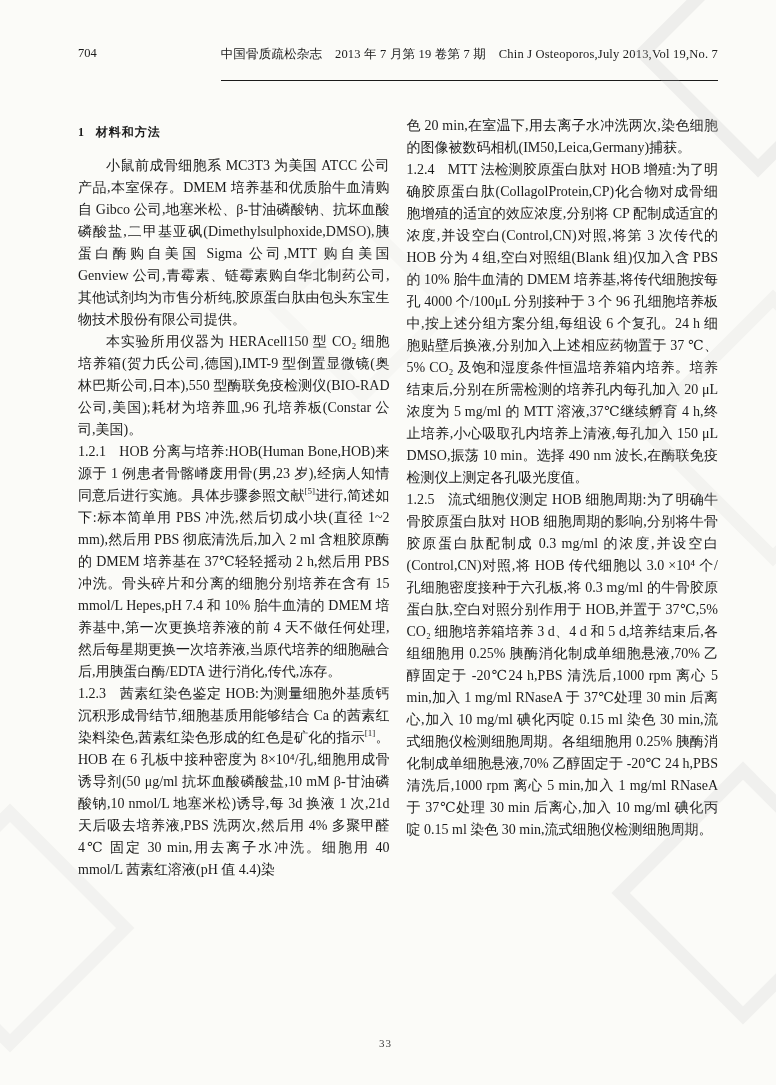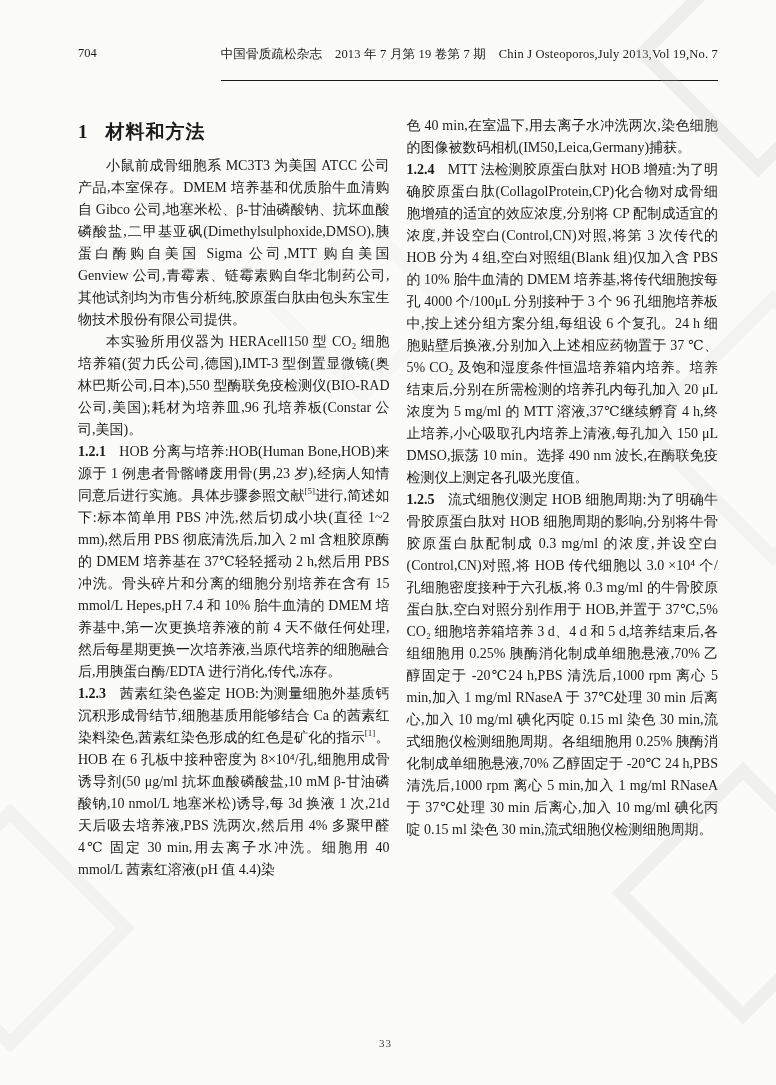--- a/index.html
+++ b/index.html
@@ -9,27 +9,27 @@
     font-family:"Liberation Serif","DejaVu Serif",serif;
   }
   .page{position:absolute;inset:0;padding:46px 58px 0 78px;box-sizing:border-box;}
   
   .header{display:flex;justify-content:space-between;align-items:flex-start;font-size:12.5px;white-space:nowrap;}
   .pagenum{padding-bottom:3px;}
   .journal{border-bottom:1.2px solid #1b1b1b;padding-bottom:17px;letter-spacing:.2px;}
   
   .columns{display:flex;gap:17px;margin-top:34px;}
   .col{width:311.5px;text-align:justify;font-size:14px;line-height:22px;}
-  h1.sec{font-size:19px;font-weight:bold;margin:6px 0 12px;letter-spacing:1px;}
+  h1.sec{font-size:12px;font-weight:bold;margin:6px 0 12px;letter-spacing:1px;}
   h2.sub{font-size:14.5px;font-weight:bold;margin:2px 0 6px;}
   .hnum{margin-right:.9em;}
   .col p{margin:0;}
   p.indent{text-indent:2em;font-family:Liberation Serif, serif;}
   p.flush{text-indent:0;}
-  .pnum-label{font-weight:bold;margin-right:.95em;}
+  .pnum-label{font-weight:normal;margin-right:.95em;}
   sup.ref{font-size:9px;line-height:0;vertical-align:super;}
   
   .footer-num{position:absolute;left:379px;top:1037px;font-size:11px;color:#3d3d3d;letter-spacing:1px;}
   
   .wm{position:absolute;border:13px solid #bdbdbd;opacity:.20;transform:rotate(45deg);pointer-events:none;}
   .wm1{width:150px;height:150px;right:-70px;top:-35px;}
   .wm2{width:170px;height:170px;right:-95px;top:330px;opacity:.12;}
   .wm3{width:150px;height:150px;left:-78px;top:840px;opacity:.14;}
   .wm4{width:160px;height:160px;right:-60px;top:800px;opacity:.16;}
   .wm5{width:110px;height:110px;left:295px;top:240px;opacity:.07;}
@@ -44,31 +44,31 @@
     <span class="journal">中国骨质疏松杂志　2013 年 7 月第 19 卷第 7 期　Chin J Osteoporos,July 2013,Vol 19,No. 7</span>
   </div>
 
   <div class="columns">
 
     <div class="col">
       <h1 class="sec"><span class="hnum">1</span><span>材料和方法</span></h1>
 
 
       <p class="indent">小鼠前成骨细胞系 MC3T3 为美国 ATCC 公司产品,本室保存。DMEM 培养基和优质胎牛血清购自 Gibco 公司,地塞米松、β-甘油磷酸钠、抗坏血酸磷酸盐,二甲基亚砜(Dimethylsulphoxide,DMSO),胰蛋白酶购自美国 Sigma 公司,MTT 购自美国 Genview 公司,青霉素、链霉素购自华北制药公司,其他试剂均为市售分析纯,胶原蛋白肽由包头东宝生物技术股份有限公司提供。</p>
-      <p class="indent">本实验所用仪器为 HERAcell150 型 CO₂ 细胞培养箱(贺力氏公司,德国),IMT-3 型倒置显微镜(奥林巴斯公司,日本),550 型酶联免疫检测仪(BIO-RAD 公司,美国);耗材为培养皿,96 孔培养板(Constar 公司,美国)。</p>
+      <p class="indent">本实验所用仪器为 HERAcell150 型 CO₂ 细胞培养箱(贺力氏公司,德国),IMT-9 型倒置显微镜(奥林巴斯公司,日本),550 型酶联免疫检测仪(BIO-RAD 公司,美国);耗材为培养皿,96 孔培养板(Constar 公司,美国)。</p>
 
 
       <p class="flush"><span class="pnum-label">1.2.1</span><span>HOB 分离与培养:HOB(Human Bone,HOB)来源于 1 例患者骨髂嵴废用骨(男,23 岁),经病人知情同意后进行实施。具体步骤参照文献</span><sup class="ref">[5]</sup><span>进行,简述如下:标本简单用 PBS 冲洗,然后切成小块(直径 1~2 mm),然后用 PBS 彻底清洗后,加入 2 ml 含粗胶原酶的 DMEM 培养基在 37℃轻轻摇动 2 h,然后用 PBS 冲洗。骨头碎片和分离的细胞分别培养在含有 15 mmol/L Hepes,pH 7.4 和 10% 胎牛血清的 DMEM 培养基中,第一次更换培养液的前 4 天不做任何处理,然后每星期更换一次培养液,当原代培养的细胞融合后,用胰蛋白酶/EDTA 进行消化,传代,冻存。</span></p>
 
 
       <p class="flush"><span class="pnum-label">1.2.3</span><span>茜素红染色鉴定 HOB:为测量细胞外基质钙沉积形成骨结节,细胞基质用能够结合 Ca 的茜素红染料染色,茜素红染色形成的红色是矿化的指示</span><sup class="ref">[1]</sup><span>。HOB 在 6 孔板中接种密度为 8×10⁴/孔,细胞用成骨诱导剂(50 μg/ml 抗坏血酸磷酸盐,10 mM β-甘油磷酸钠,10 nmol/L 地塞米松)诱导,每 3d 换液 1 次,21d 天后吸去培养液,PBS 洗两次,然后用 4% 多聚甲醛 4℃ 固定 30 min,用去离子水冲洗。细胞用 40 mmol/L 茜素红溶液(pH 值 4.4)染</span></p>
     </div>
 
     <div class="col">
-      <p class="flush">色 40 min,在室温下,用去离子水冲洗两次,染色细胞的图像被数码相机(IM50,Leica,Germany)捕获。</p>
+      <p class="flush">色 20 min,在室温下,用去离子水冲洗两次,染色细胞的图像被数码相机(IM50,Leica,Germany)捕获。</p>
 
       <p class="flush"><span class="pnum-label">1.2.4</span><span>MTT 法检测胶原蛋白肽对 HOB 增殖:为了明确胶原蛋白肽(CollagolProtein,CP)化合物对成骨细胞增殖的适宜的效应浓度,分别将 CP 配制成适宜的浓度,并设空白(Control,CN)对照,将第 3 次传代的 HOB 分为 4 组,空白对照组(Blank 组)仅加入含 PBS 的 10% 胎牛血清的 DMEM 培养基,将传代细胞按每孔 4000 个/100μL 分别接种于 3 个 96 孔细胞培养板中,按上述分组方案分组,每组设 6 个复孔。24 h 细胞贴壁后换液,分别加入上述相应药物置于 37 ℃、5% CO₂ 及饱和湿度条件恒温培养箱内培养。培养结束后,分别在所需检测的培养孔内每孔加入 20 μL 浓度为 5 mg/ml 的 MTT 溶液,37℃继续孵育 4 h,终止培养,小心吸取孔内培养上清液,每孔加入 150 μL DMSO,振荡 10 min。选择 490 nm 波长,在酶联免疫检测仪上测定各孔吸光度值。</span></p>
 
       <p class="flush"><span class="pnum-label">1.2.5</span><span>流式细胞仪测定 HOB 细胞周期:为了明确牛骨胶原蛋白肽对 HOB 细胞周期的影响,分别将牛骨胶原蛋白肽配制成 0.3 mg/ml 的浓度,并设空白(Control,CN)对照,将 HOB 传代细胞以 3.0 ×10⁴ 个/孔细胞密度接种于六孔板,将 0.3 mg/ml 的牛骨胶原蛋白肽,空白对照分别作用于 HOB,并置于 37℃,5% CO₂ 细胞培养箱培养 3 d、4 d 和 5 d,培养结束后,各组细胞用 0.25% 胰酶消化制成单细胞悬液,70% 乙醇固定于 -20℃24 h,PBS 清洗后,1000 rpm 离心 5 min,加入 1 mg/ml RNaseA 于 37℃处理 30 min 后离心,加入 10 mg/ml 碘化丙啶 0.15 ml 染色 30 min,流式细胞仪检测细胞周期。各组细胞用 0.25% 胰酶消化制成单细胞悬液,70% 乙醇固定于 -20℃ 24 h,PBS 清洗后,1000 rpm 离心 5 min,加入 1 mg/ml RNaseA 于 37℃处理 30 min 后离心,加入 10 mg/ml 碘化丙啶 0.15 ml 染色 30 min,流式细胞仪检测细胞周期。</span></p>
 
     </div>
 
   </div>
 
   <div class="footer-num">33</div>

